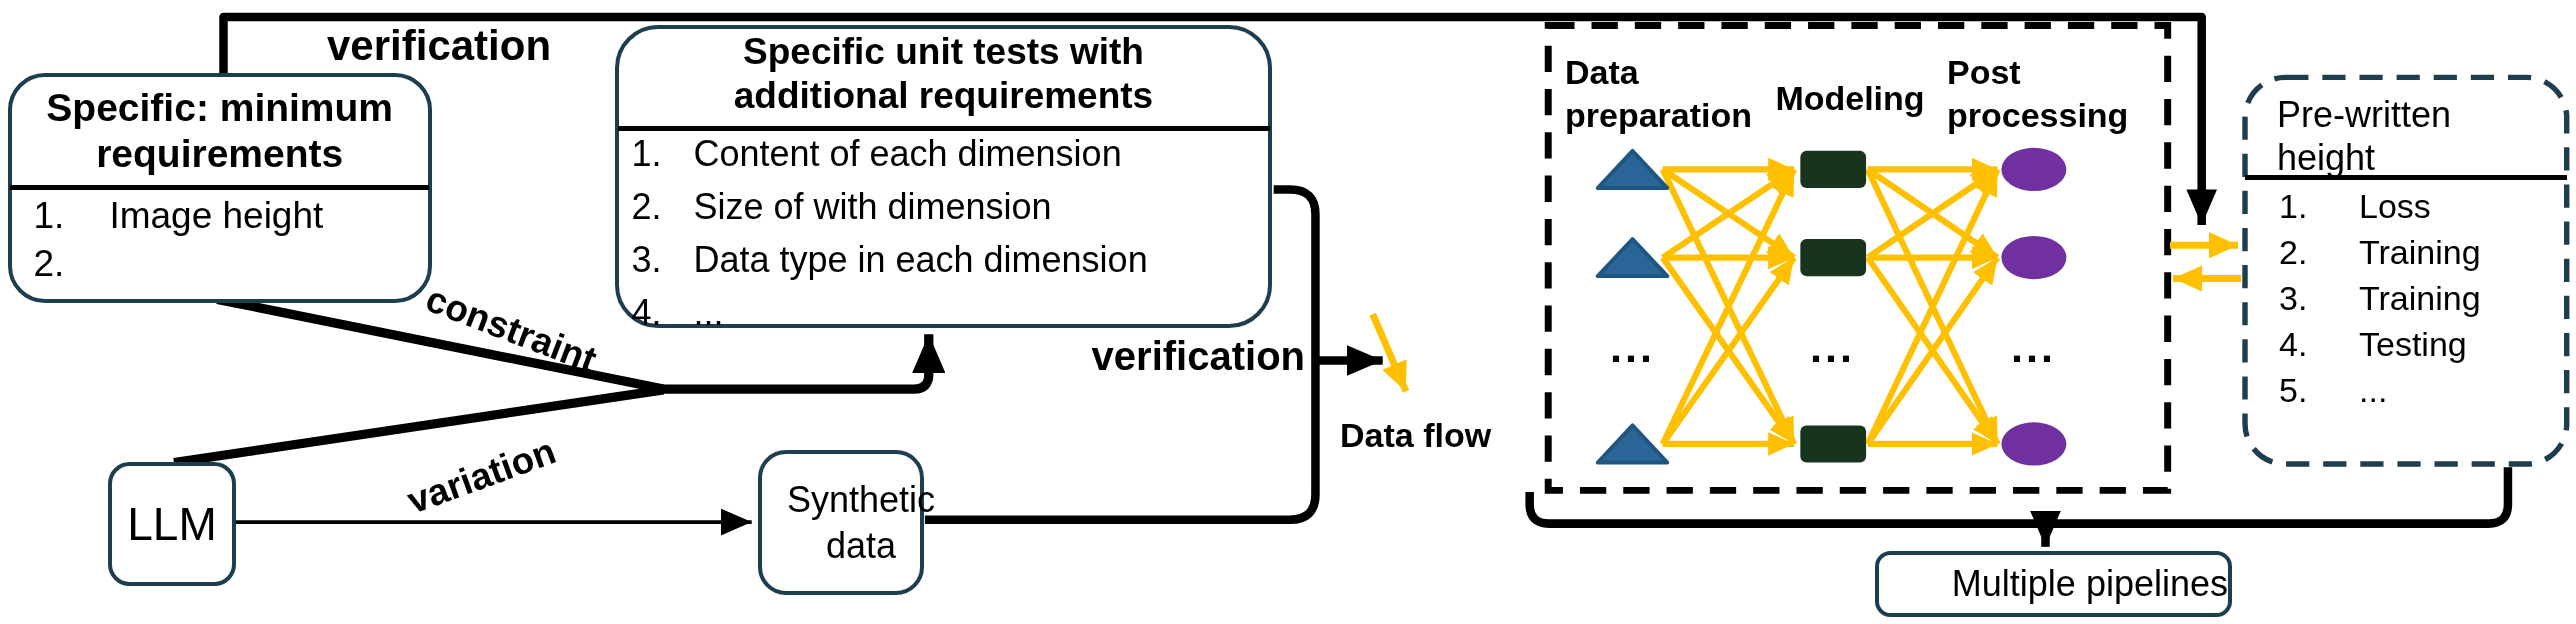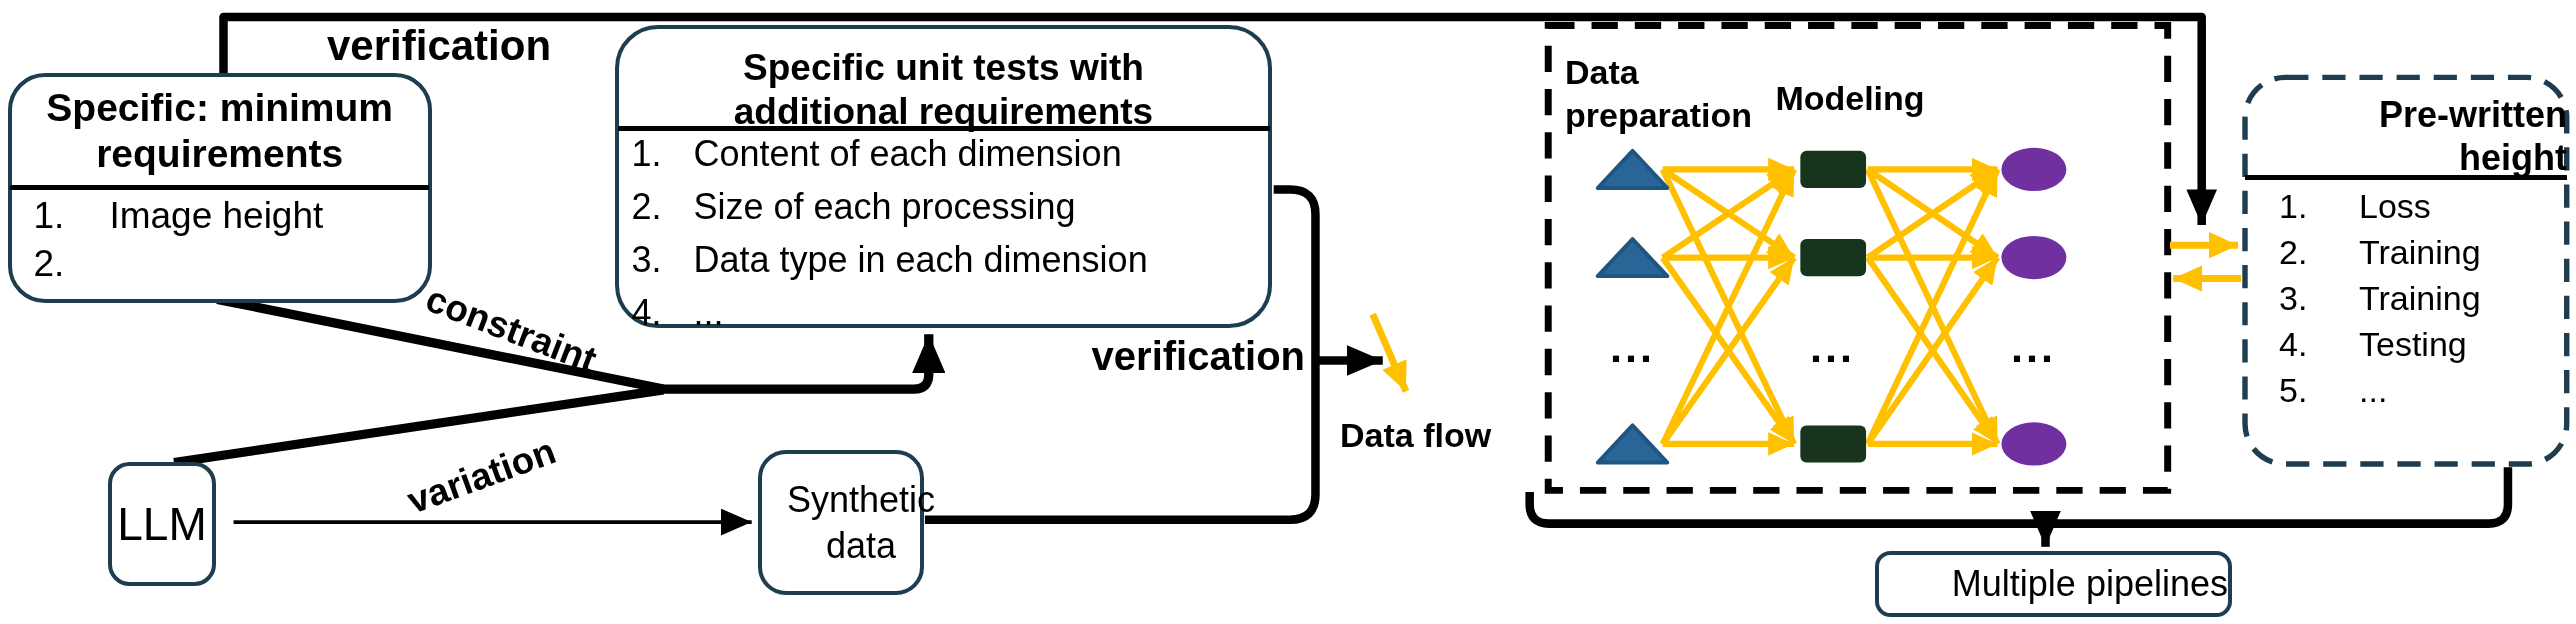--- a/index.html
+++ b/index.html
@@ -22,39 +22,39 @@
   
   #protocol-box{left:7.7px;top:73px;width:424px;height:230px;border-radius:37px;}
   #protocol-box .titl{margin-top:7.7px;font-size:39px;line-height:46px;font-weight:bold;text-align:center;}
   #protocol-box .sep{top:108px;}
   #protocol-box .list{top:118px;font-size:37px;}
   #protocol-box .row{height:48px;padding-left:21.7px;}
   #protocol-box .num{width:45px;}
   #protocol-box .txt{margin-left:31px;}
   
   #unit-tests-box{left:615px;top:25px;width:657px;height:303px;border-radius:43px;}
-  #unit-tests-box .titl{margin-top:17px;font-size:37px;line-height:44px;font-weight:bold;text-align:center;}
+  #unit-tests-box .titl{margin-top:1px;font-size:37px;line-height:44px;font-weight:bold;text-align:center;}
   #unit-tests-box .sep{top:97px;}
   #unit-tests-box .list{top:104px;font-size:36px;}
   #unit-tests-box .row{height:53px;padding-left:12.4px;}
   #unit-tests-box .num{width:42px;}
   #unit-tests-box .txt{margin-left:20px;}
   
-  #llm-box{left:108px;top:462px;width:108px;height:124px;border-radius:21.7px;
+  #llm-box{left:108px;top:462px;width:128px;height:124px;border-radius:21.7px;
     display:flex;align-items:center;justify-content:center;font-size:46px;}
   
   #synthetic-box{left:758px;top:450px;width:166px;height:145px;border-radius:28px;
     display:flex;flex-direction:column;align-items:center;justify-content:center;
     font-size:36px;line-height:46px;text-align:center;padding-left:40px;}
   
   #multiple-box{left:1875px;top:551px;width:357px;height:66px;border-radius:15.5px;
     display:flex;align-items:center;justify-content:flex-end;font-size:36px;}
   
   #modules-content{left:2245px;top:77px;width:322px;height:387px;box-sizing:border-box;}
-  #modules-content .titl{margin:15.5px 0 0 32px;font-size:36px;line-height:43px;font-weight:bold;text-align:right;}
+  #modules-content .titl{margin:15.5px 0 0 32px;font-size:36px;line-height:43px;font-weight:normal;text-align:left;}
   #modules-content .sep{position:absolute;left:0;right:0;top:98px;height:4.6px;background:#000;}
   #modules-content .list{top:110px;font-size:34px;}
   #modules-content .row{height:46px;padding-left:34px;}
   #modules-content .num{width:43px;}
   #modules-content .txt{margin-left:37px;}
   
   .lbl{position:absolute;font-weight:bold;white-space:nowrap;}
   #verification-top{left:327px;top:21.7px;font-size:42px;}
   #verification-mid{left:1036px;top:334px;width:269px;font-size:40px;text-align:right;}
   #constraint-label{left:435px;top:278px;font-size:37px;transform:rotate(21deg);transform-origin:0 0;}
@@ -173,21 +173,21 @@
       <span class="tline">additional  requirements</span>
     </div>
     <div class="sep"></div>
     <div class="list">
       <div class="row">
         <span class="num">1.</span>
         <span class="txt">Content of each dimension</span>
       </div>
       <div class="row">
         <span class="num">2.</span>
-        <span class="txt">Size of each processing</span>
+        <span class="txt">Size of with dimension</span>
       </div>
       <div class="row">
         <span class="num">3.</span>
         <span class="txt">Data type in each dimension</span>
       </div>
       <div class="row">
         <span class="num">4.</span>
         <span class="txt">...</span>
       </div>
     </div>
@@ -240,19 +240,23 @@
   <div class="lbl" id="verification-mid">verification</div>
   <div class="lbl" id="constraint-label">constraint</div>
   <div class="lbl" id="variation-label">variation</div>
   <div class="lbl" id="dataflow-label">Data flow</div>
 
   <div class="pipehdr" id="hdr-dataprep">
     <span class="tline">Data</span>
     <span class="tline">preparation</span>
   </div>
   <div class="pipehdr" id="hdr-modeling">Modeling</div>
+  <div class="pipehdr" id="hdr-post">
+    <span class="tline">Post</span>
+    <span class="tline">processing</span>
+  </div>
 
   <div class="dots" id="dots-1">...</div>
   <div class="dots" id="dots-2">...</div>
   <div class="dots" id="dots-3">...</div>
 
 </div>
 
 
 </body></html>

